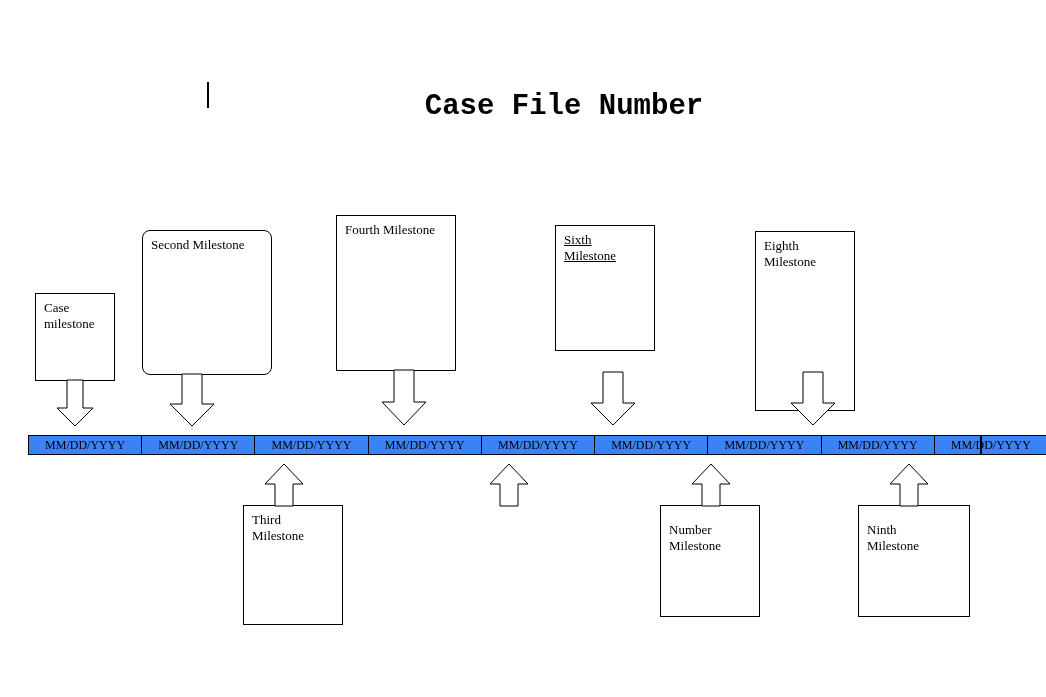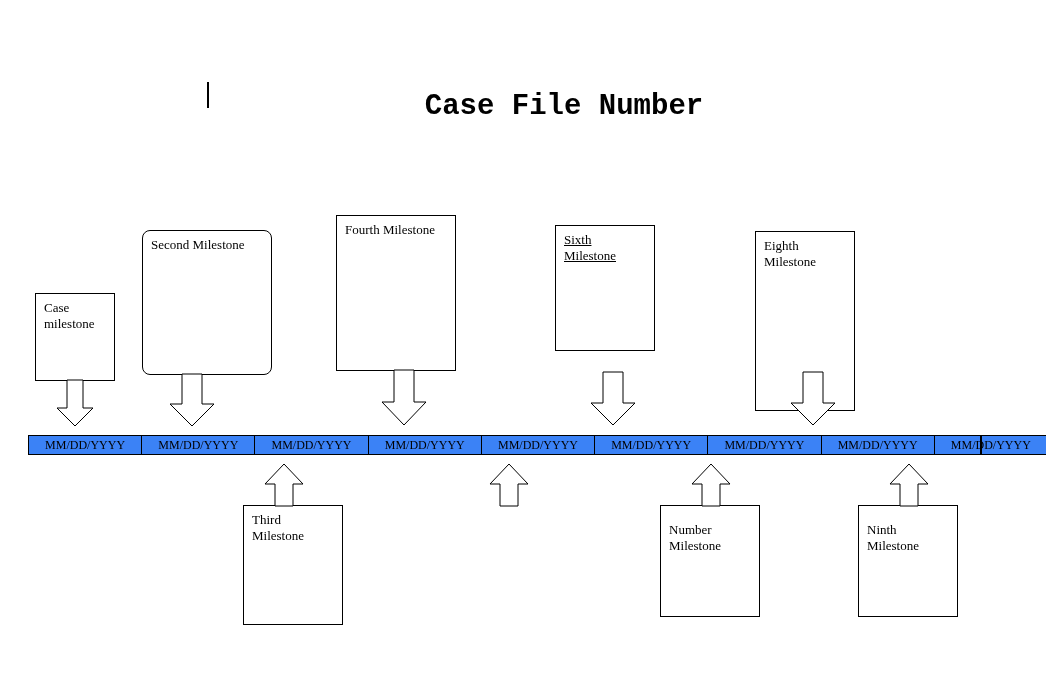--- a/index.html
+++ b/index.html
@@ -167,21 +167,21 @@
 <div class="callout" style="left:660px; top:462px; width:100px;">
   <svg style="left:28px; top:0;" width="46" height="44">
     <path d="M23 2 L42 22 L32 22 L32 44 L14 44 L14 22 L4 22 Z" fill="#ffffff" stroke="#000" stroke-width="1"></path>
   </svg>
   <div class="box" style="margin-top:43px; height:112px; padding-top:16px;">
     <span style="white-space:pre-line;">Number
 Milestone</span>
   </div>
 </div>
 
-<div class="callout" style="left:858px; top:462px; width:100px;">
+<div class="callout" style="left:858px; top:462px; width:112px;">
   <svg style="left:28px; top:0;" width="46" height="44">
     <path d="M23 2 L42 22 L32 22 L32 44 L14 44 L14 22 L4 22 Z" fill="#ffffff" stroke="#000" stroke-width="1"></path>
   </svg>
   <div class="box" style="margin-top:43px; height:112px; padding-top:16px;">
     <span style="white-space:pre-line;">Ninth
 Milestone</span>
   </div>
 </div>
 
 </body></html>

